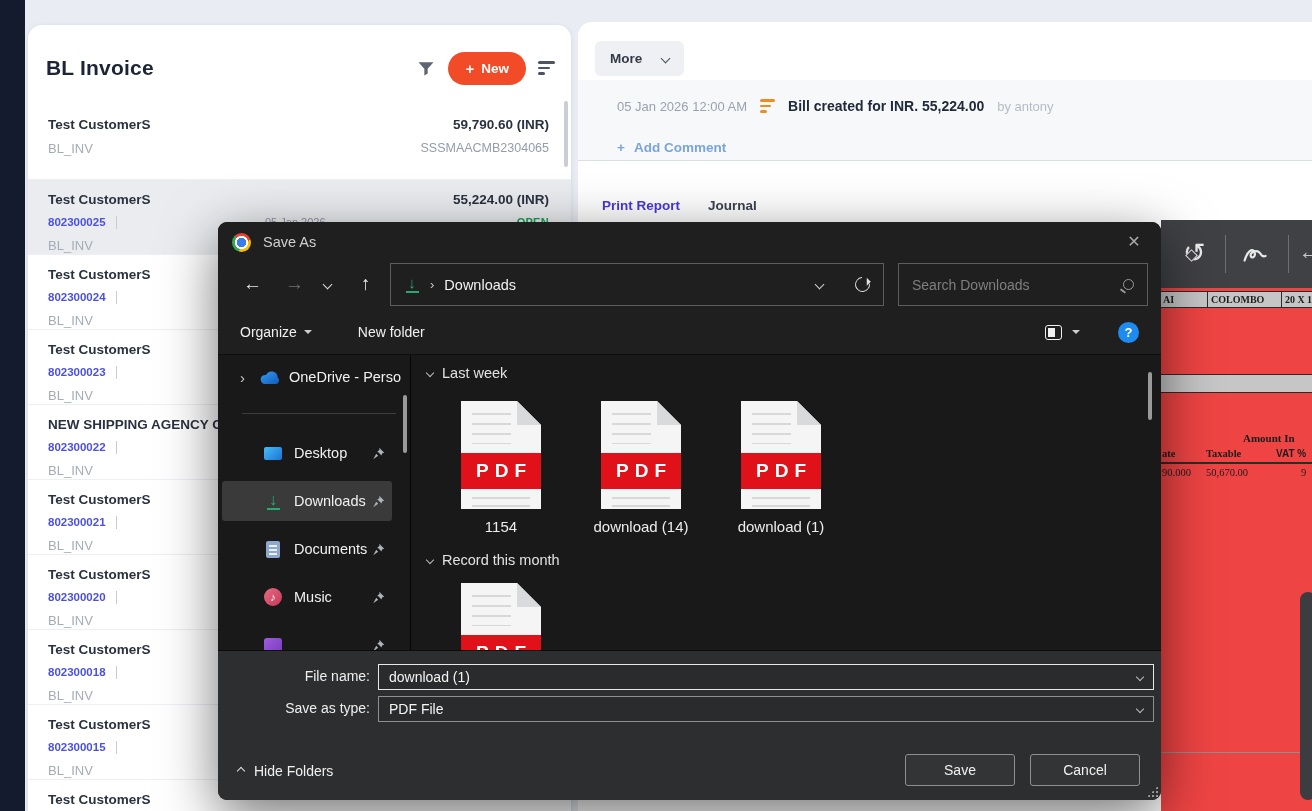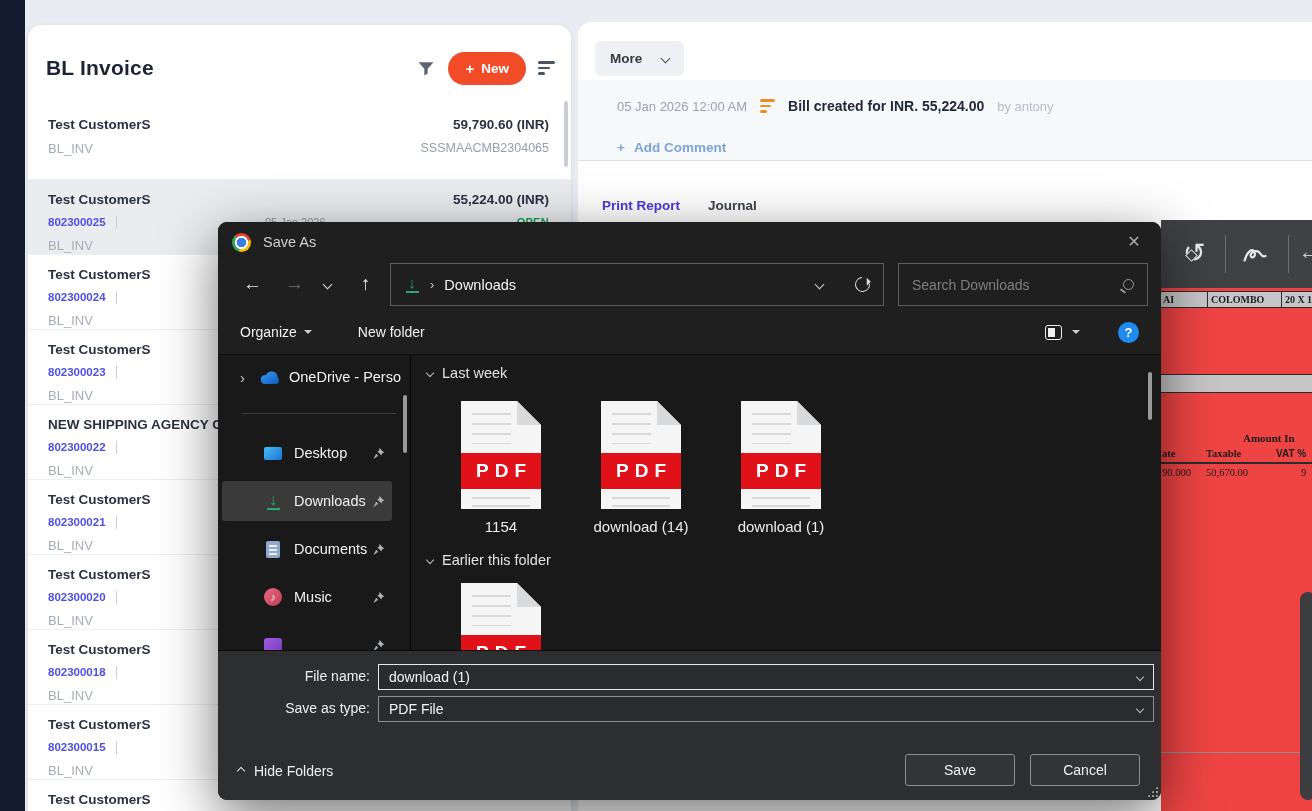--- a/index.html
+++ b/index.html
@@ -609,21 +609,21 @@
                 <div class="pdf-lines-top"></div>
                 <div class="pdf-band">PDF</div>
                 <div class="pdf-lines-bot"></div>
               </div>
               <div class="tile-label">download (1)</div>
             </div>
 
         </div>
         <div class="grp grp2">
           <span class="chev"></span>
-          <span>Earlier this folder</span>
+          <span>Record this month</span>
         </div>
         <div class="tile-partial">
           <div class="pdf-icon">
             <div class="pdf-lines-top"></div>
             <div class="pdf-band">PDF</div>
           </div>
         </div>
         <div class="files-scroll"></div>
       </div>
     </div>

